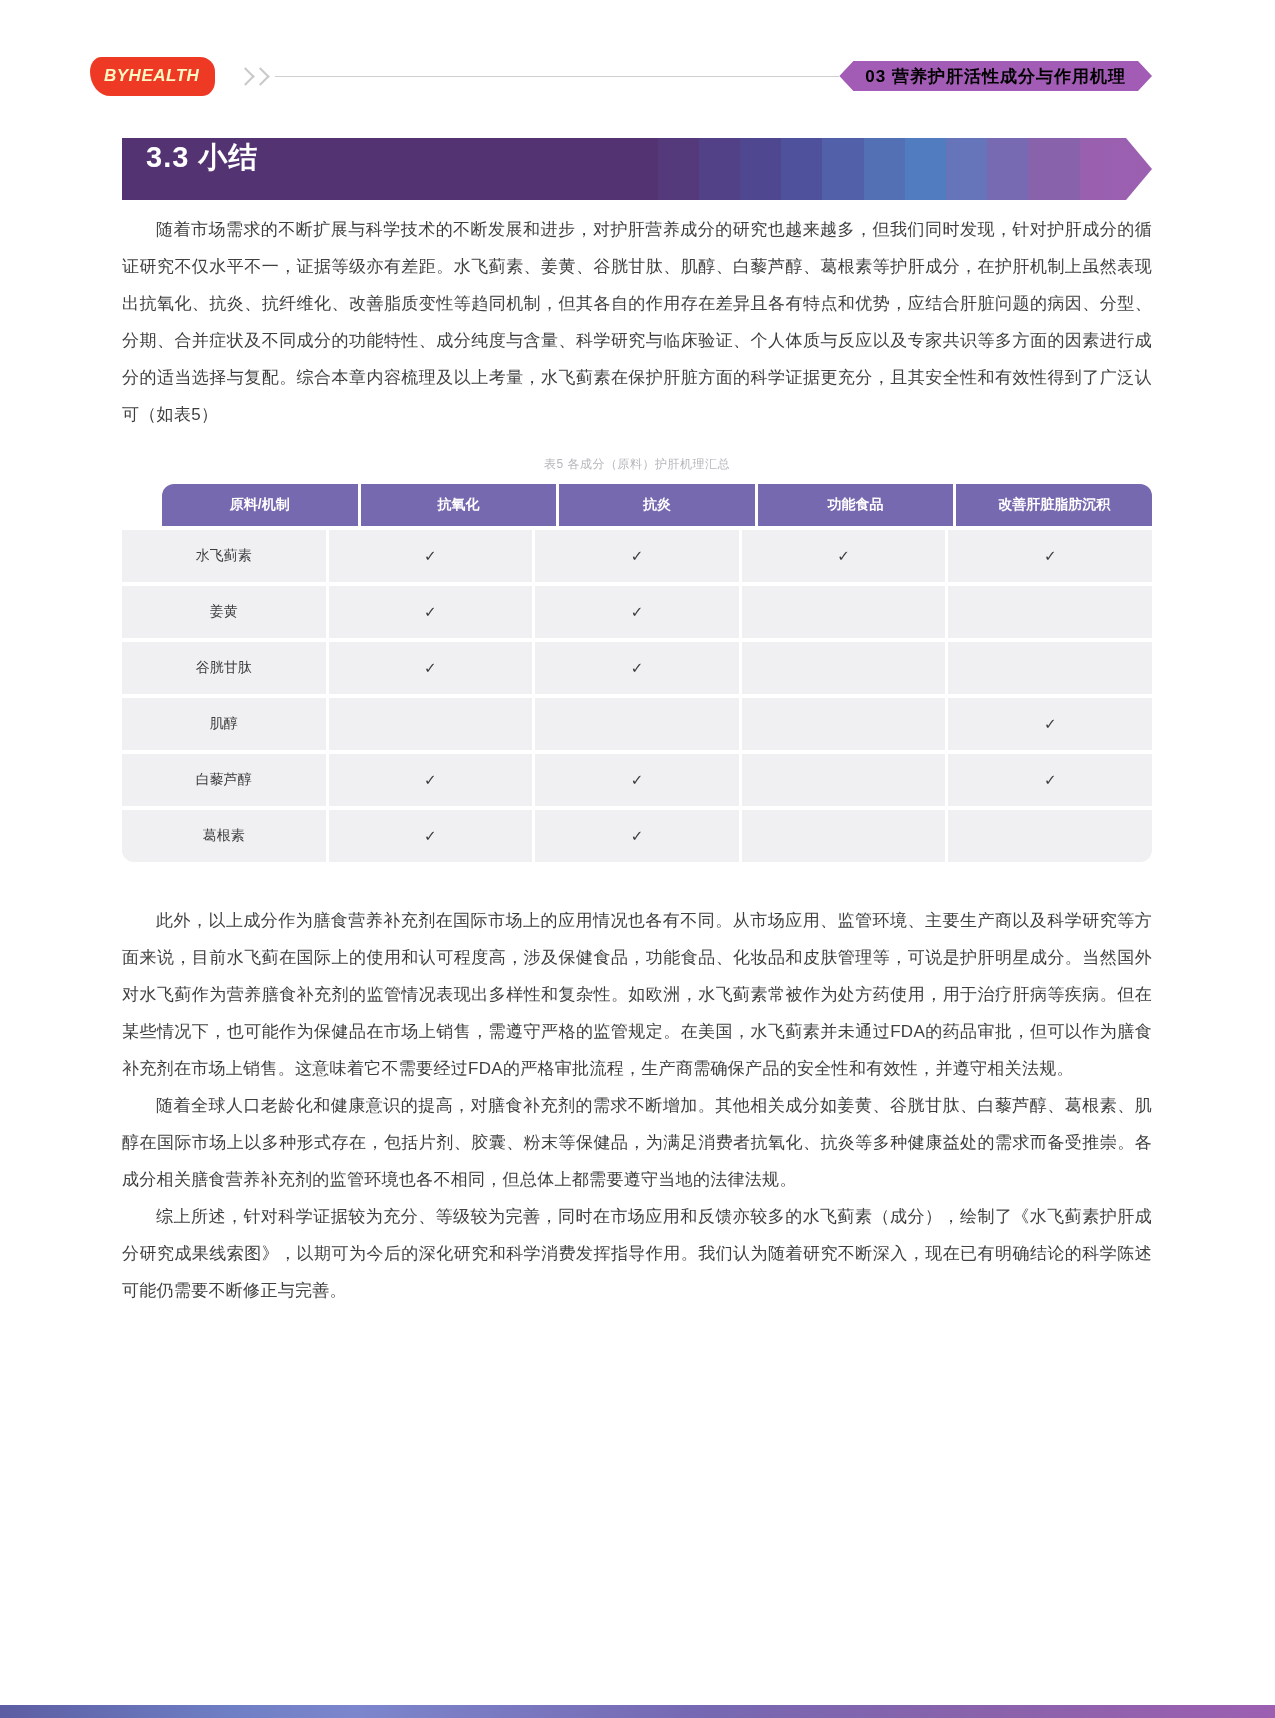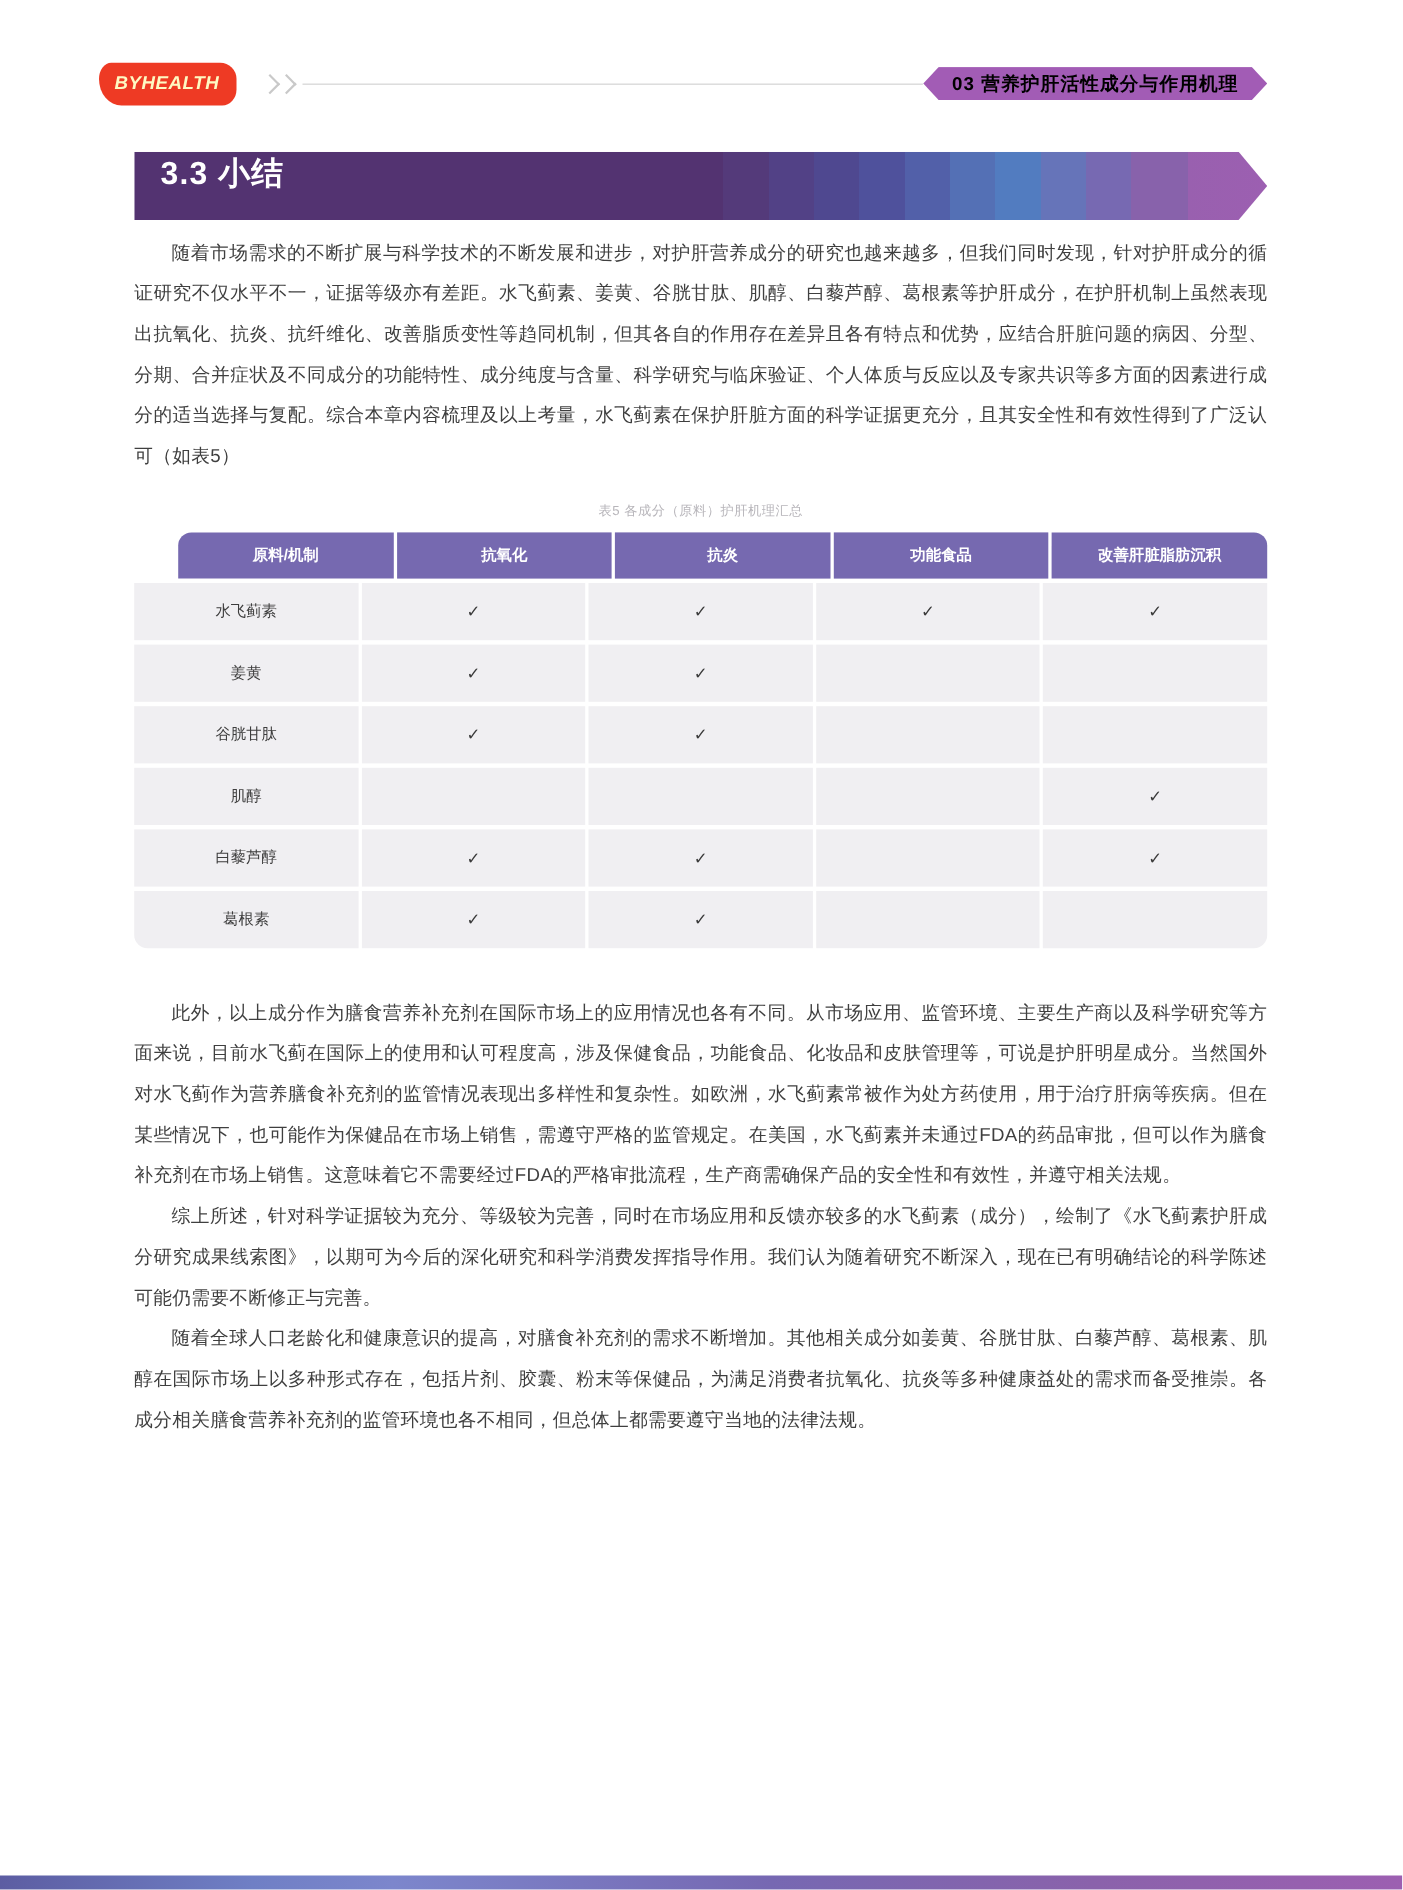--- a/index.html
+++ b/index.html
@@ -173,19 +173,19 @@
             <div class="td">
               <span class="check">✓</span>
             </div>
             <div class="td"></div>
             <div class="td"></div>
           </div>
         </div>
     </div>
 
     <p class="para after-table">此外，以上成分作为膳食营养补充剂在国际市场上的应用情况也各有不同。从市场应用、监管环境、主要生产商以及科学研究等方面来说，目前水飞蓟在国际上的使用和认可程度高，涉及保健食品，功能食品、化妆品和皮肤管理等，可说是护肝明星成分。当然国外对水飞蓟作为营养膳食补充剂的监管情况表现出多样性和复杂性。如欧洲，水飞蓟素常被作为处方药使用，用于治疗肝病等疾病。但在某些情况下，也可能作为保健品在市场上销售，需遵守严格的监管规定。在美国，水飞蓟素并未通过FDA的药品审批，但可以作为膳食补充剂在市场上销售。这意味着它不需要经过FDA的严格审批流程，生产商需确保产品的安全性和有效性，并遵守相关法规。</p>
+    <p class="para">随着全球人口老龄化和健康意识的提高，对膳食补充剂的需求不断增加。其他相关成分如姜黄、谷胱甘肽、白藜芦醇、葛根素、肌醇在国际市场上以多种形式存在，包括片剂、胶囊、粉末等保健品，为满足消费者抗氧化、抗炎等多种健康益处的需求而备受推崇。各成分相关膳食营养补充剂的监管环境也各不相同，但总体上都需要遵守当地的法律法规。</p>
     <p class="para">综上所述，针对科学证据较为充分、等级较为完善，同时在市场应用和反馈亦较多的水飞蓟素（成分），绘制了《水飞蓟素护肝成分研究成果线索图》，以期可为今后的深化研究和科学消费发挥指导作用。我们认为随着研究不断深入，现在已有明确结论的科学陈述可能仍需要不断修正与完善。</p>
-    <p class="para">随着全球人口老龄化和健康意识的提高，对膳食补充剂的需求不断增加。其他相关成分如姜黄、谷胱甘肽、白藜芦醇、葛根素、肌醇在国际市场上以多种形式存在，包括片剂、胶囊、粉末等保健品，为满足消费者抗氧化、抗炎等多种健康益处的需求而备受推崇。各成分相关膳食营养补充剂的监管环境也各不相同，但总体上都需要遵守当地的法律法规。</p>
   </div>
 
   <div class="bottom-strip"></div>
 
 </div>
 
 </body></html>

